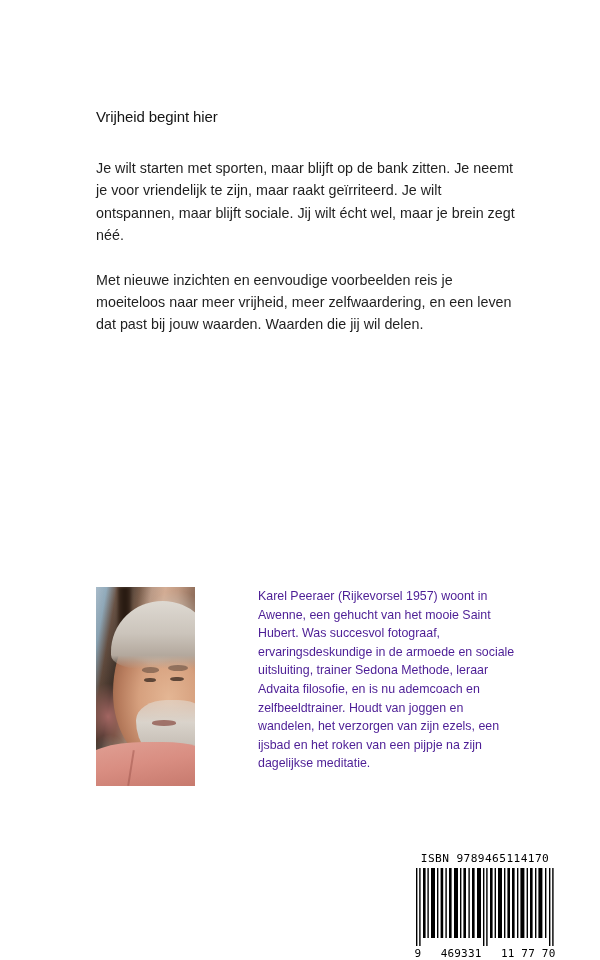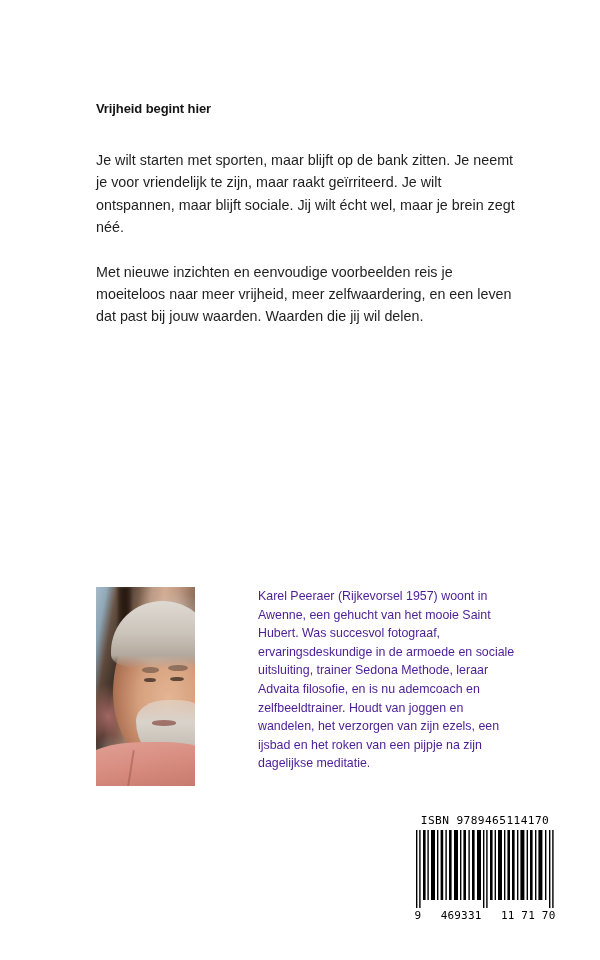--- a/index.html
+++ b/index.html
@@ -27,26 +27,27 @@
 
   
   .blurb {
     position: absolute;
     left: 96px;
     top: 96px;
     width: 424px;
   }
 
   .headline {
-    font-size: 13px;
-    font-weight: bold;
+    font-size: 15px;
+    font-weight: normal;
     letter-spacing: -0.1px;
     color: #141414;
     line-height: 26px;
     margin-bottom: 27px;
+    margin-top: 8px;
   }
 
   .para {
     font-size: 14.3px;
     line-height: 22.4px;
     color: #1f1f1f;
     letter-spacing: 0.01px;
     margin-bottom: 22px;
   }
   .para:last-child { margin-bottom: 0; }
@@ -210,21 +211,21 @@
     width: 262px;
     font-size: 12.4px;
     line-height: 18.6px;
     color: #4c1d95;
   }
 
   
   .barcode-block {
     position: absolute;
     left: 410px;
-    top: 814px;
+    top: 852px;
     width: 150px;
   }
 
   .isbn-label {
     font-family: "DejaVu Sans Mono", monospace;
     font-size: 11.2px;
     letter-spacing: 0.4px;
     color: #000;
     text-align: center;
     margin-bottom: 3px;
@@ -323,17 +324,17 @@
         <rect x="124.4" y="0" width="4" height="70"></rect>
         <rect x="131" y="0" width="1.4" height="70"></rect>
         <rect x="135" y="0" width="1.4" height="78"></rect>
         <rect x="138.2" y="0" width="1.4" height="78"></rect>
       </g>
     </svg>
 
     <div class="barcode-digits">
       <span class="grp">9</span>
       <span class="grp">469331</span>
-      <span class="grp">11 71 70</span>
+      <span class="grp">11 77 70</span>
     </div>
   </div>
 
 </div>
 
 </body></html>

